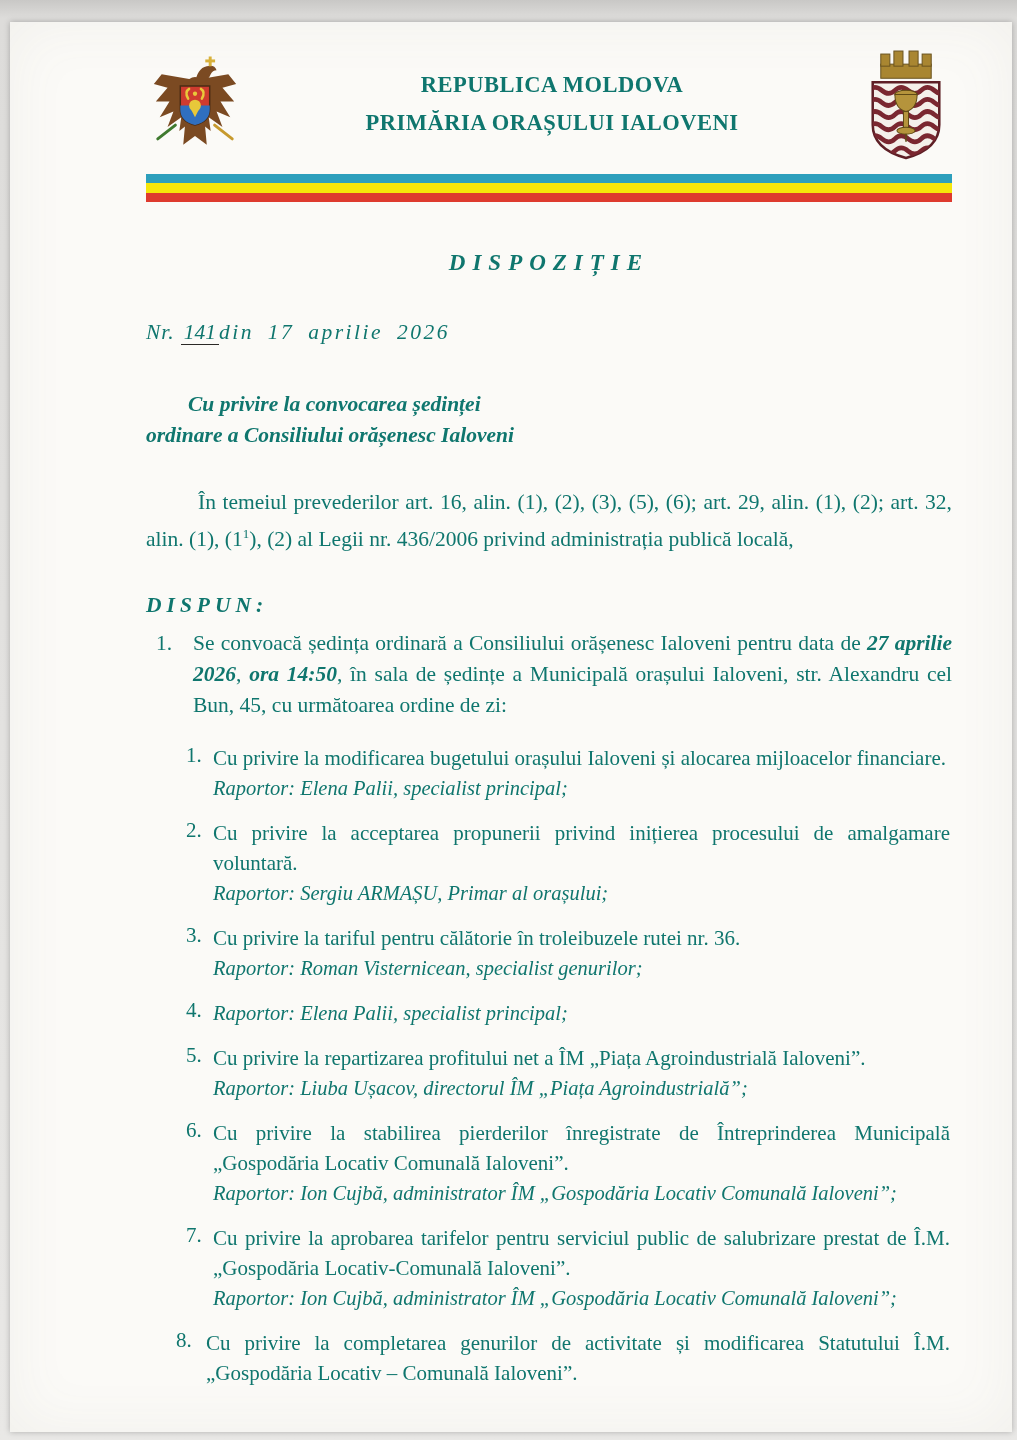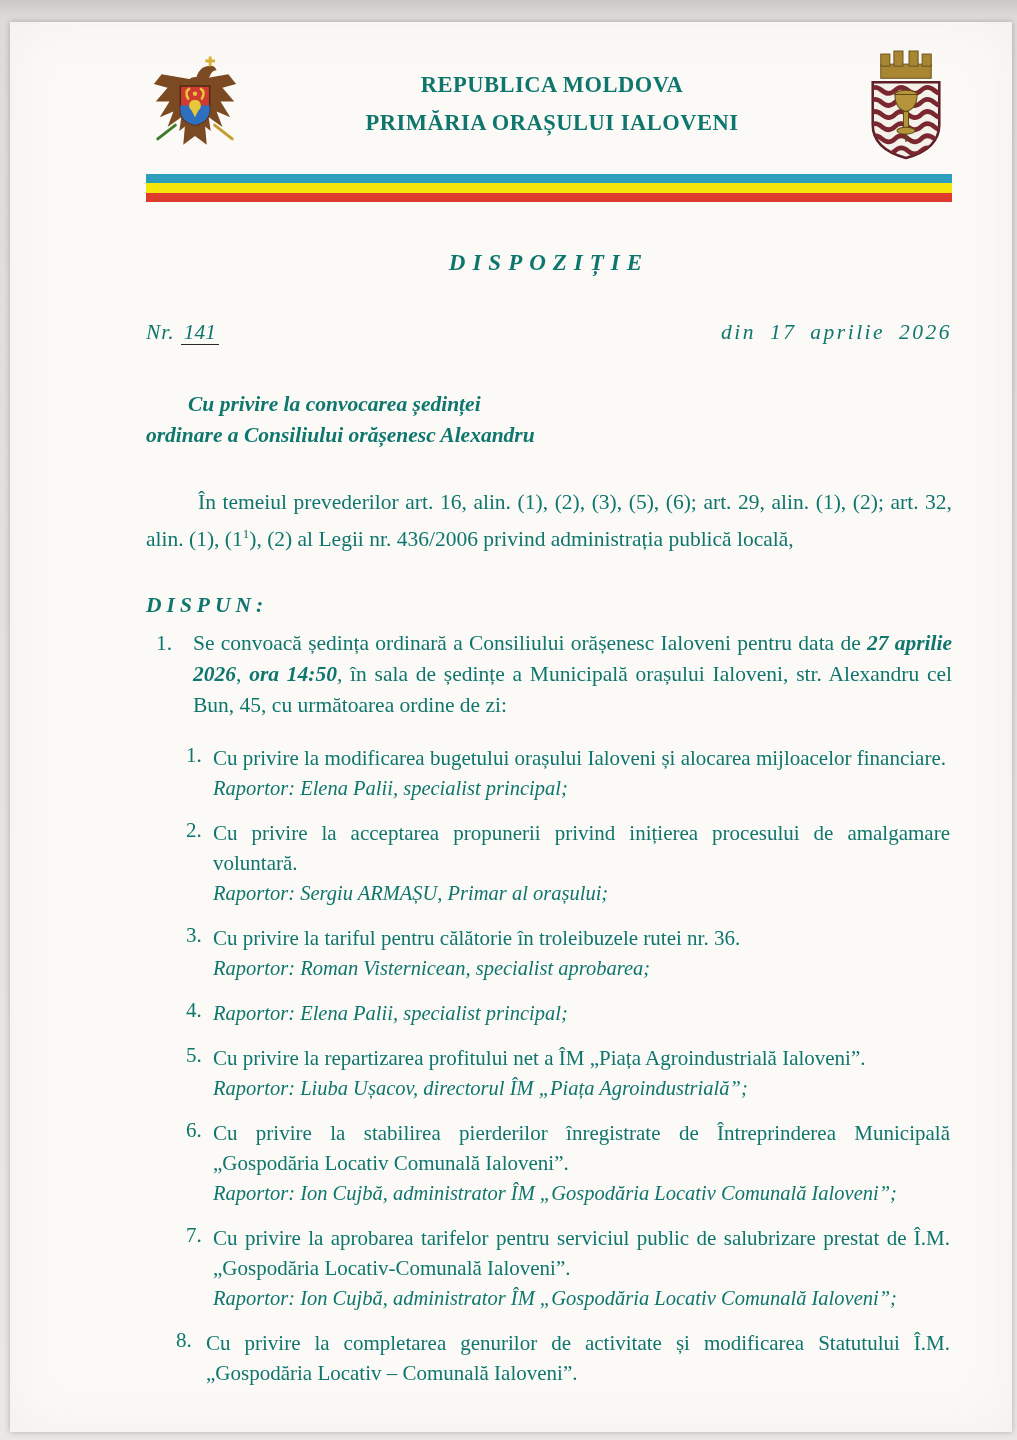--- a/index.html
+++ b/index.html
@@ -27,21 +27,21 @@
   .stripe { margin-top: 6px; height: 28px; display: flex; flex-direction: column; }
   .stripe .band { flex: 1; }
 
   
   .title {
     text-align: center;
     font-weight: bold; font-style: italic;
     font-size: 23px; letter-spacing: 7px;
     margin-top: 48px;
   }
-  .numdate { display: flex; justify-content: space-between; margin-top: 44px; font-style: italic; font-size: 21.5px; }
+  .numdate { display: flex; justify-content: flex-start; margin-top: 44px; font-style: italic; font-size: 21.5px; }
   .nr-label { letter-spacing: 1px; }
   .nr-value { border-bottom: 1.8px solid #2a2826; padding: 0 3px; margin-left: 6px; }
   .date { letter-spacing: 2.5px; word-spacing: 6px; }
 
   .subject { margin-top: 44px; font-weight: bold; font-style: italic; font-size: 21.5px; line-height: 31px; }
   .subject .l1 { padding-left: 42px; }
 
   .legal {
     margin-top: 36px;
     font-size: 21.5px; line-height: 31px;
@@ -148,21 +148,21 @@
 
     <div class="numdate">
       <div>
         <span class="nr-label">Nr.</span><span class="nr-value">141</span>
       </div>
       <div class="date">din  17 aprilie 2026</div>
     </div>
 
     <div class="subject">
       <div class="l1">Cu privire la convocarea ședinței</div>
-      <div class="l2">ordinare a Consiliului orășenesc Alexandru</div>
+      <div class="l2">ordinare a Consiliului orășenesc Ialoveni</div>
     </div>
 
     <p class="legal"><span>În temeiul prevederilor art. 16, alin. (1), (2), (3), (5), (6); art. 29, alin. (1), (2); art. 32, alin. (1), (1</span><sup>1</sup><span>), (2) al Legii nr. 436/2006 privind administrația publică locală,</span></p>
 
     <div class="dispun">DISPUN:</div>
 
     <div class="convene">
       <span class="onum">1.</span><span>Se convoacă ședința ordinară a Consiliului orășenesc Ialoveni pentru data de </span><span class="bold-it">27 aprilie 2026</span><span>, </span><span class="bold-it">ora 14:50</span><span>, în sala de ședințe a Municipală orașului Ialoveni, str. Alexandru cel Bun, 45, cu următoarea ordine de zi:</span>
     </div>
 
@@ -173,21 +173,21 @@
         <div class="rap">Raportor: Elena Palii, specialist principal;</div>
       </div>
       <div class="item">
         <span class="num">2.</span>
         <div class="txt">Cu privire la acceptarea propunerii privind inițierea procesului de amalgamare voluntară.</div>
         <div class="rap">Raportor: Sergiu ARMAȘU, Primar al orașului;</div>
       </div>
       <div class="item">
         <span class="num">3.</span>
         <div class="txt">Cu privire la tariful pentru călătorie în troleibuzele rutei nr. 36.</div>
-        <div class="rap">Raportor: Roman Visternicean, specialist aprobarea;</div>
+        <div class="rap">Raportor: Roman Visternicean, specialist genurilor;</div>
       </div>
       <div class="item">
         <span class="num">4.</span>
         <div class="rap">Raportor: Elena Palii, specialist principal;</div>
       </div>
       <div class="item">
         <span class="num">5.</span>
         <div class="txt">Cu privire la repartizarea profitului net a ÎM „Piața Agroindustrială Ialoveni”.</div>
         <div class="rap">Raportor: Liuba Ușacov, directorul ÎM „Piața Agroindustrială”;</div>
       </div>

